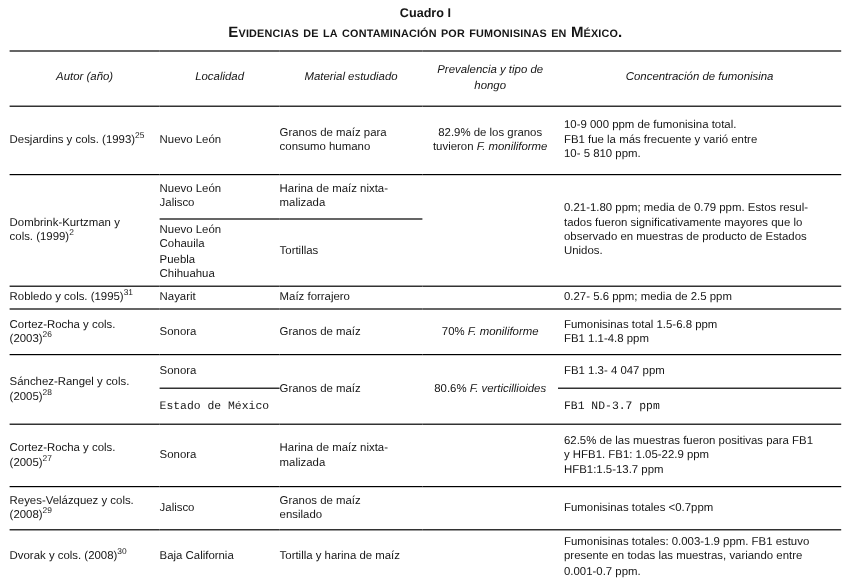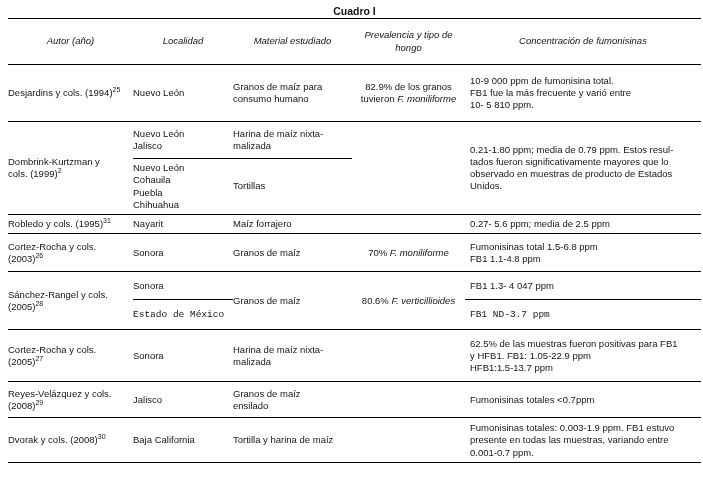--- a/index.html
+++ b/index.html
@@ -63,43 +63,44 @@
   tr.h-sanchez-b  { height: 30px; font-family: Liberation Mono, monospace; }
   tr.h-cortez05   { height: 52px; }
   tr.h-reyes      { height: 36px; }
   tr.h-dvorak     { height: 45px; }
 </style>
 </head>
 <body>
 
 <div class="page">
   <div class="title">Cuadro I</div>
+  <div class="subtitle">Evidencias de la contaminación por fumonisinas en México.</div>
 
   <table>
     <colgroup>
       <col style="width:125px">
         <col style="width:100px">
         <col style="width:119px">
         <col style="width:113px">
         <col>
     </colgroup>
     <thead>
       <tr class="h-head">
         <td>Autor (año)</td>
         <td>Localidad</td>
         <td>Material estudiado</td>
         <td>Prevalencia y tipo de
 hongo</td>
-        <td>Concentración de fumonisinas</td>
+        <td>Concentración de fumonisina</td>
       </tr>
     </thead>
     <tbody>
 
       <tr class="h-desjardins">
-        <td class="c-autor"><span>Desjardins y cols. (1994)</span><sup>25</sup></td>
+        <td class="c-autor"><span>Desjardins y cols. (1993)</span><sup>25</sup></td>
         <td class="c-loc">Nuevo León</td>
         <td class="c-mat">Granos de maíz para
 consumo humano</td>
         <td class="c-prev"><span>82.9% de los granos
 tuvieron </span><span class="fungus">F. moniliforme</span></td>
         <td class="c-conc">10-9 000 ppm de fumonisina total.
 FB1 fue la más frecuente y varió entre
 10- 5 810 ppm.</td>
       </tr>
 

